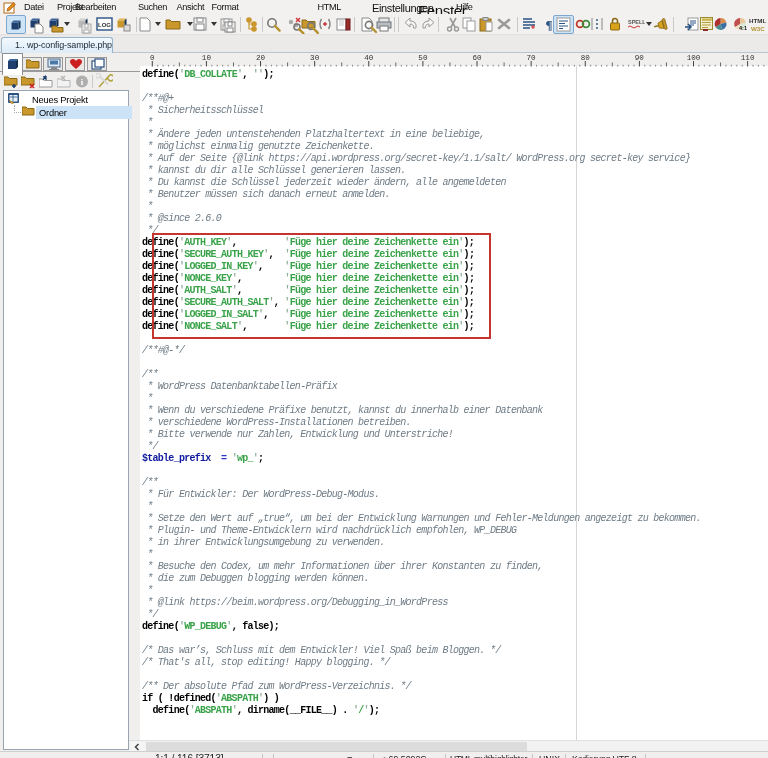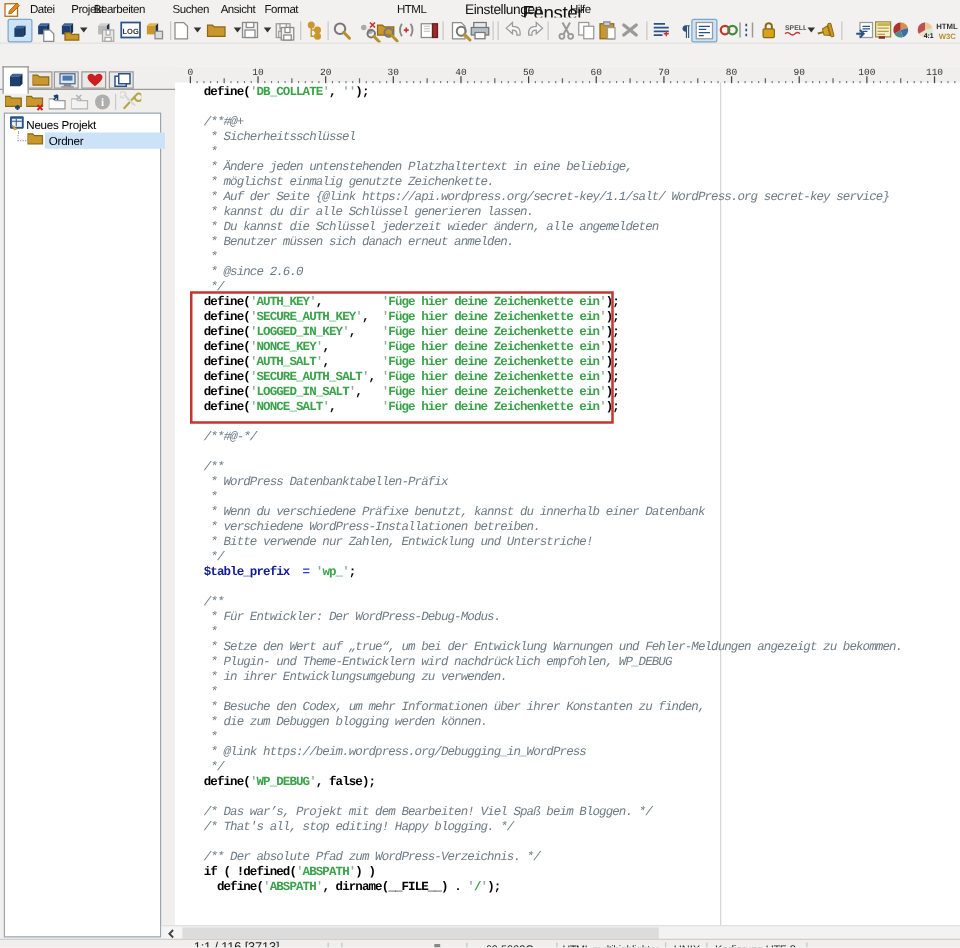--- a/index.html
+++ b/index.html
@@ -1,18 +1,18 @@
 <!DOCTYPE html>
 <html><head><meta charset="utf-8"><style>
 *{margin:0;padding:0;box-sizing:border-box}
 html,body{width:768px;height:758px;overflow:hidden;background:#f2f1f0;font-family:"Liberation Sans",sans-serif}
 #win{position:relative;width:768px;height:618px}
 #code{position:absolute;left:140px;top:69px;width:628px;height:672px;overflow:hidden;background:transparent;
  font-family:"Liberation Mono",monospace;font-size:10px;line-height:12px;letter-spacing:-0.73px;
- font-weight:bold;color:#000;padding-left:23px;white-space:pre}
+ font-weight:bold;color:#000;padding-left:2px;white-space:pre}
 #code i{font-style:normal}
 .c{font-style:italic!important;font-weight:normal;color:#6e7b85}
 .s{color:#3aa34a}
 .q{color:#8fae96}
 .v{color:#101a9e}
 .o{color:#2a35c8}
 </style></head>
 <body>
 <div id="win">
 <div style="position:absolute;left:0;top:0;width:768px;height:15px;background:#f2f1f0">
@@ -224,20 +224,24 @@
       <circle cx="7" cy="8" r="6" fill="#f0e0c8"></circle>
       <path d="M7 8 L7 2 A6 6 0 0 1 12.8 6.4 Z" fill="#e8c89a"></path>
       <path d="M7 8 L12.8 6.4 A6 6 0 0 1 8.9 13.7 Z" fill="#d9ead9"></path>
       <path d="M7 8 L2 11 A6 6 0 0 1 7 2 Z" fill="#c05050"></path>
       <text x="6" y="14" font-size="5.5" font-weight="bold" font-family="Liberation Sans" fill="#111">4:1</text>
     </svg>
     <svg style="position:absolute;left:748px;top:15px;z-index:5" width="20" height="20">
       <text x="1" y="8" font-size="6.2" font-weight="bold" font-family="Liberation Sans" fill="#333">HTML</text>
       <text x="3" y="16" font-size="6.2" font-weight="bold" font-family="Liberation Sans" fill="#b5922f">W3C</text>
     </svg>
+<div style="position:absolute;left:0;top:35px;width:768px;height:18px;background:#eceae8;border-bottom:1px solid #b9c6d2">
+      <div style="position:absolute;left:1px;top:2px;width:112px;height:16px;background:linear-gradient(#f3f9fe,#dcebf8);border:1px solid #98b3cc;border-bottom:none;border-radius:3px 3px 0 0"></div>
+      <span style="position:absolute;left:15px;top:4.5px;font-size:9px;letter-spacing:-0.15px;color:#1c2a38">1.. wp-config-sample.php</span>
+    </div>
 <div style="position:absolute;left:129px;top:53px;width:11px;height:687px;background:#f0efee"></div>
     <div style="position:absolute;left:140px;top:53px;width:628px;height:687px;background:#fff">
       <div style="position:absolute;left:0;top:0;width:628px;height:13px;background:#f0efee"></div>
       <svg style="position:absolute;left:0px;top:0px;z-index:5" width="628" height="14">
         <line x1="12.30" y1="8" x2="12.30" y2="13.5" stroke="#444" stroke-width="1"></line>
         <line x1="17.71" y1="11.8" x2="17.71" y2="13.5" stroke="#777" stroke-width="0.9"></line>
         <line x1="23.12" y1="11.8" x2="23.12" y2="13.5" stroke="#777" stroke-width="0.9"></line>
         <line x1="28.54" y1="11.8" x2="28.54" y2="13.5" stroke="#777" stroke-width="0.9"></line>
         <line x1="33.95" y1="11.8" x2="33.95" y2="13.5" stroke="#777" stroke-width="0.9"></line>
         <line x1="39.36" y1="9.5" x2="39.36" y2="13.5" stroke="#666" stroke-width="1"></line>
@@ -405,39 +409,39 @@
 <i class="c"> * Plugin- und Theme-Entwicklern wird nachdrücklich empfohlen, WP_DEBUG</i>
 <i class="c"> * in ihrer Entwicklungsumgebung zu verwenden.</i>
 <i class="c"> *</i>
 <i class="c"> * Besuche den Codex, um mehr Informationen über ihrer Konstanten zu finden,</i>
 <i class="c"> * die zum Debuggen blogging werden können.</i>
 <i class="c"> *</i>
 <i class="c"> * @link https://beim.wordpress.org/Debugging_in_WordPress</i>
 <i class="c"> */</i>
 define(<i class="q">'</i><i class="s">WP_DEBUG</i><i class="q">'</i>, false);
 
-<i class="c">/* Das war’s, Projekt mit dem Bearbeiten! Viel Spaß beim Bloggen. */</i>
+<i class="c">/* Das war’s, Schluss mit dem Entwickler! Viel Spaß beim Bloggen. */</i>
 <i class="c">/* That's all, stop editing! Happy blogging. */</i>
 
 <i class="c">/** Der absolute Pfad zum WordPress-Verzeichnis. */</i>
 if ( !defined(<i class="q">'</i><i class="s">ABSPATH</i><i class="q">'</i>) )
   define(<i class="q">'</i><i class="s">ABSPATH</i><i class="q">'</i>, dirname(__FILE__) . <i class="q">'</i><i class="s">/</i><i class="q">'</i>);
 
 </pre>
 <div style="position:absolute;left:152px;top:232.5px;width:339px;height:106px;border:2.5px solid #c63430"></div>
 <div style="position:absolute;left:0;top:53px;width:140px;height:705px;background:#f0efee">
       <div style="position:absolute;left:2px;top:0px;width:21px;height:22px;background:#fff;border:1px solid #8e8e8e;border-bottom:none;z-index:2"></div>
       <div style="position:absolute;left:22px;top:4px;width:20px;height:14px;background:#eae9e8;border:1px solid #9a9a9a"></div>
       <div style="position:absolute;left:43px;top:4px;width:20px;height:14px;background:#eae9e8;border:1px solid #9a9a9a"></div>
       <div style="position:absolute;left:65px;top:4px;width:20px;height:14px;background:#eae9e8;border:1px solid #9a9a9a"></div>
       <div style="position:absolute;left:87px;top:4px;width:20px;height:14px;background:#eae9e8;border:1px solid #9a9a9a"></div>
       <div style="position:absolute;left:0;top:18px;width:140px;height:1px;background:#9a9a9a;z-index:1"></div>
       <div style="position:absolute;left:91.5px;top:22px;width:1px;height:13px;background:#c9c9c9"></div>
       <div style="position:absolute;left:3px;top:37px;width:126px;height:660px;background:#fff;border:1px solid #98a4b0"></div>
-      <span style="position:absolute;left:21px;top:41.5px;font-size:9.3px;letter-spacing:-0.2px;color:#000">Neues Projekt</span>
+      <span style="position:absolute;left:32px;top:41.5px;font-size:9.3px;letter-spacing:-0.2px;color:#000">Neues Projekt</span>
       <div style="position:absolute;left:14px;top:52px;width:1px;height:8px;border-left:1px dotted #aaa"></div>
       <div style="position:absolute;left:14px;top:59px;width:7px;height:1px;border-top:1px dotted #aaa"></div>
       <div style="position:absolute;left:36px;top:52.5px;width:96px;height:13.5px;background:#cbe2f7"></div>
       <span style="position:absolute;left:39px;top:54.5px;font-size:9.3px;letter-spacing:-0.2px;color:#000">Ordner</span>
     </div>
     <svg style="position:absolute;left:6px;top:57px;z-index:5" width="14" height="14">
       <rect x="2.0" y="4.0" width="8" height="8" fill="#1f3f6e"></rect>
       <polygon points="2.0,4.0 4.0,2.0 12.0,2.0 10.0,4.0" fill="#38659c"></polygon>
       <polygon points="10.0,4.0 12.0,2.0 12.0,10.0 10.0,12.0" fill="#16304f"></polygon>
     </svg>

